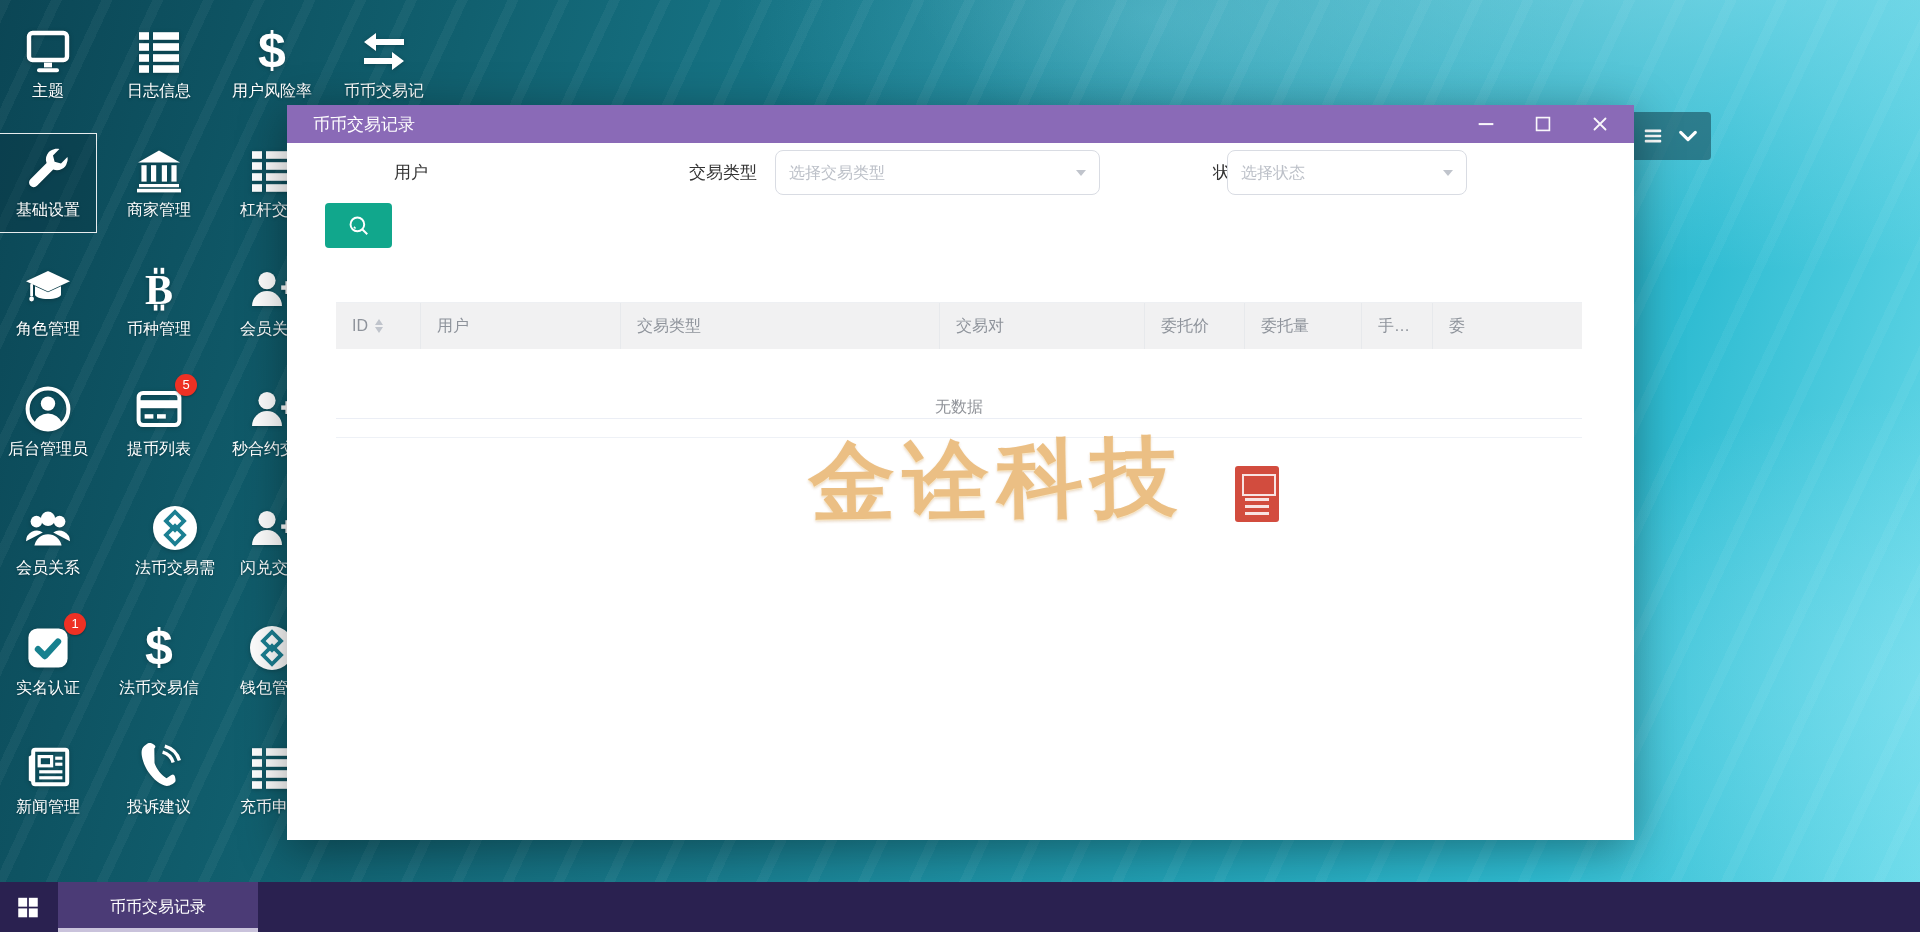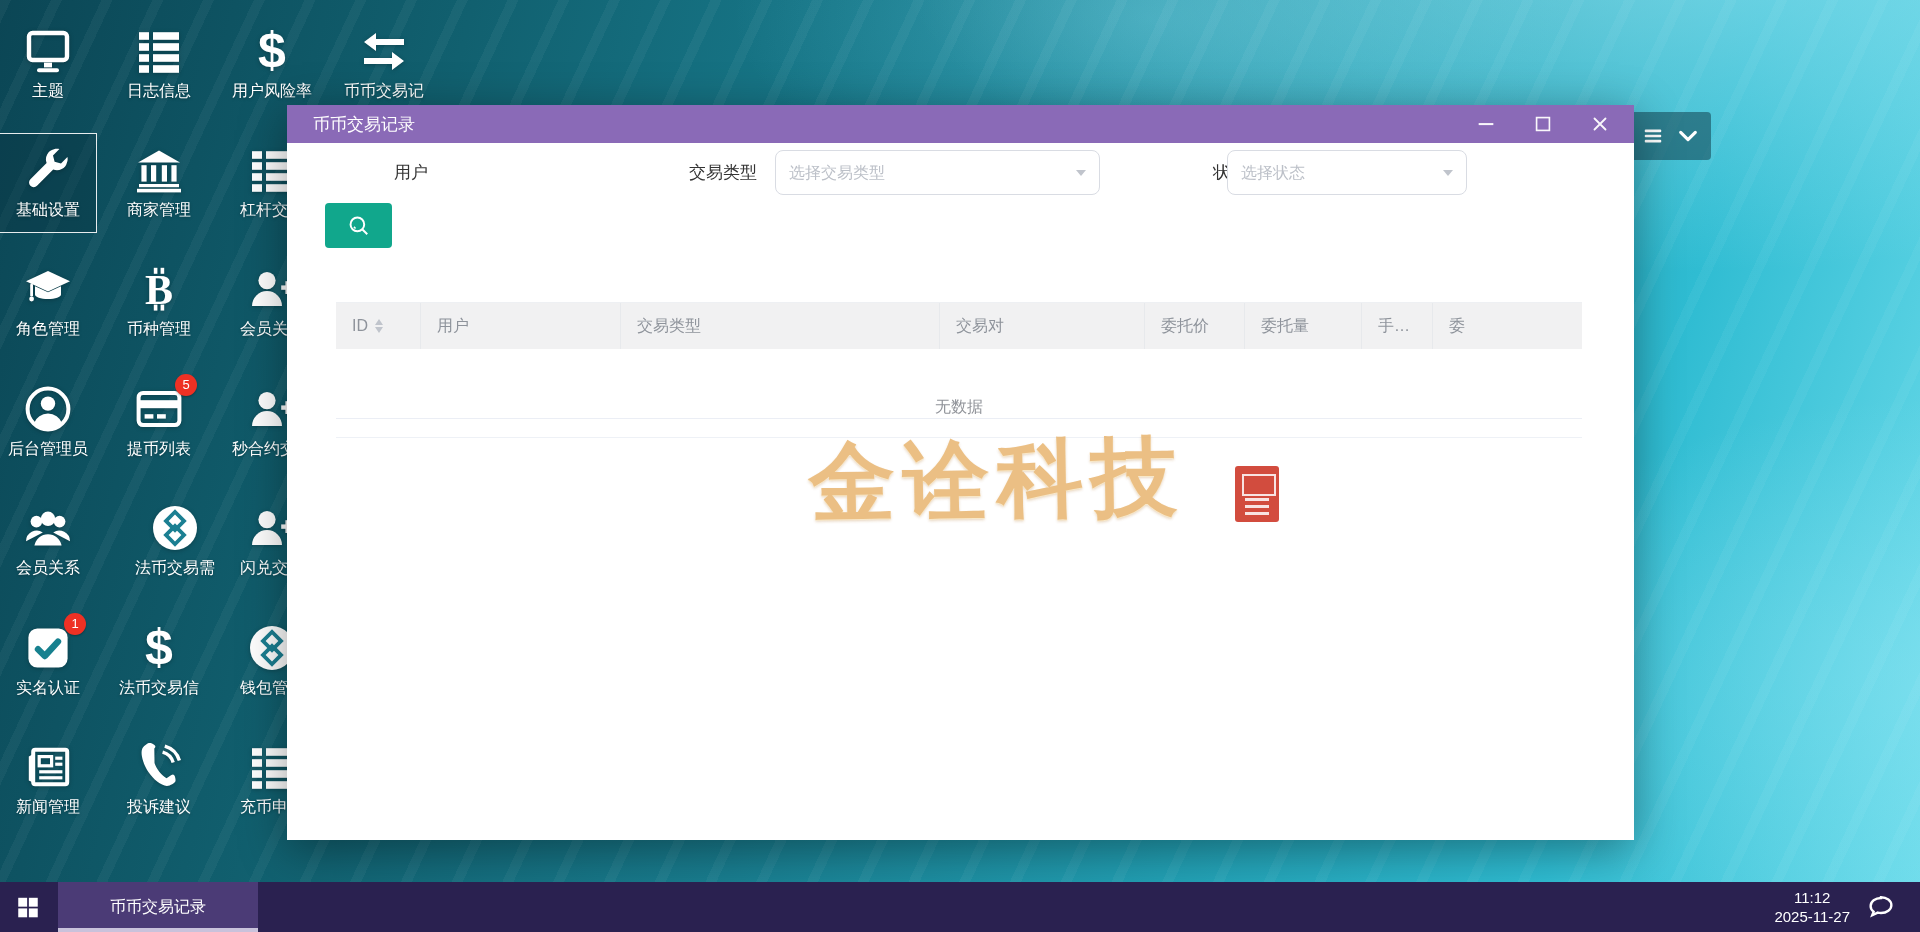--- a/index.html
+++ b/index.html
@@ -493,26 +493,15 @@
             <rect x="3" y="3.5" width="8.2" height="8.2"></rect>
             <rect x="12.8" y="3.5" width="8.2" height="8.2"></rect>
             <rect x="3" y="13.3" width="8.2" height="8.2"></rect>
             <rect x="12.8" y="13.3" width="8.2" height="8.2"></rect>
           </g>
         </svg>
     </div>
     <div class="task">
       <span>币币交易记录</span>
     </div>
-    <div class="tray">
-      <div class="clock">
-        <div>11:12</div>
-        <div>2025-11-27</div>
-      </div>
-      <span class="chat">
-        <svg viewBox="0 0 24 24">
-            <path d="M12 4.2c4.6 0 8.3 2.8 8.3 6.3 0 3.5-3.7 6.3-8.3 6.3-.9 0-1.8-.1-2.6-.3L5 18.6l1.1-2.9c-1.5-1.1-2.4-2.7-2.4-4.6 0-3.5 3.7-6.3 8.3-6.3z" fill="none" stroke="#fff" stroke-width="1.9"></path>
-          </svg>
-      </span>
-    </div>
   </div>
 
 </div>
 
 </body></html>

